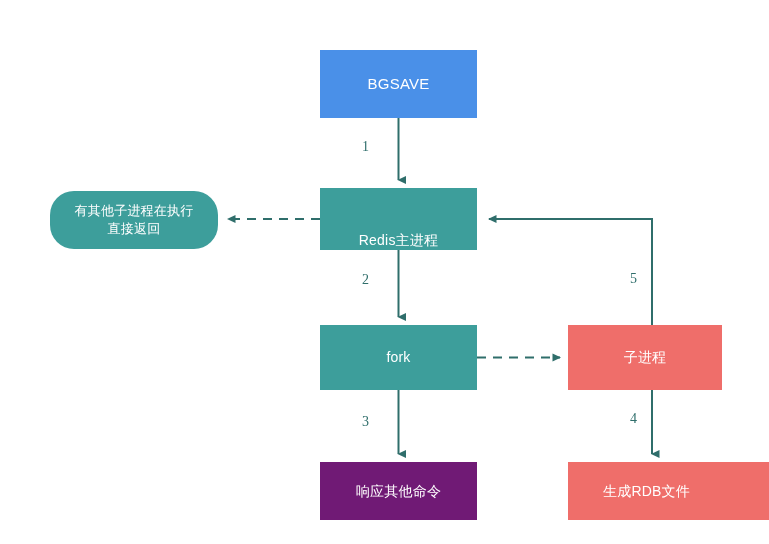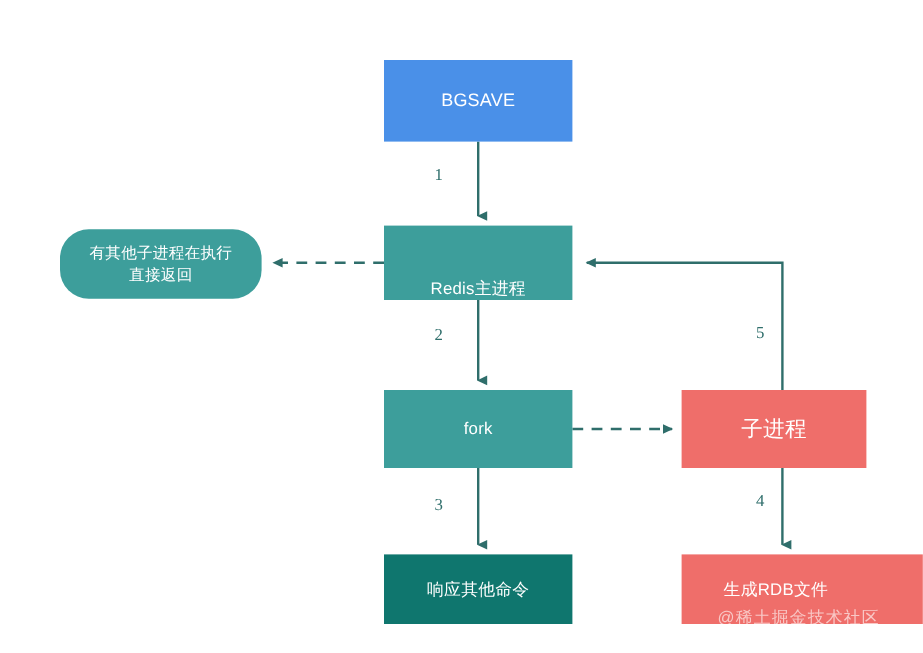--- a/index.html
+++ b/index.html
@@ -62,25 +62,25 @@
   }
   .n-fork {
     left: 320px; top: 325px; width: 157px; height: 65px;
     background: #3d9e9b;
     font-size: 14px;
     justify-content: center;
   }
   .n-child {
     left: 568px; top: 325px; width: 154px; height: 65px;
     background: #ef6e6a;
-    font-size: 18px;
+    font-size: 14px;
   }
   .n-respond {
     left: 320px; top: 462px; width: 157px; height: 58px;
-    background: #0f766e;
+    background: #701a75;
     font-size: 14px;
   }
   .n-rdb {
     left: 568px; top: 462px; width: 205px; height: 58px;
     background: #ef6e6a;
     font-size: 14px;
   }
   .n-rdb .node-text {
     padding-right: 48px;
   }
@@ -181,15 +181,14 @@
   <div class="node n-rdb">
     <span class="node-text">生成RDB文件</span>
   </div>
 
   <div class="edge-label lbl-1">1</div>
   <div class="edge-label lbl-2">2</div>
   <div class="edge-label lbl-3">3</div>
   <div class="edge-label lbl-4">4</div>
   <div class="edge-label lbl-5">5</div>
 
-  <div class="watermark">@稀土掘金技术社区</div>
 
 </div>
 
 </body></html>

